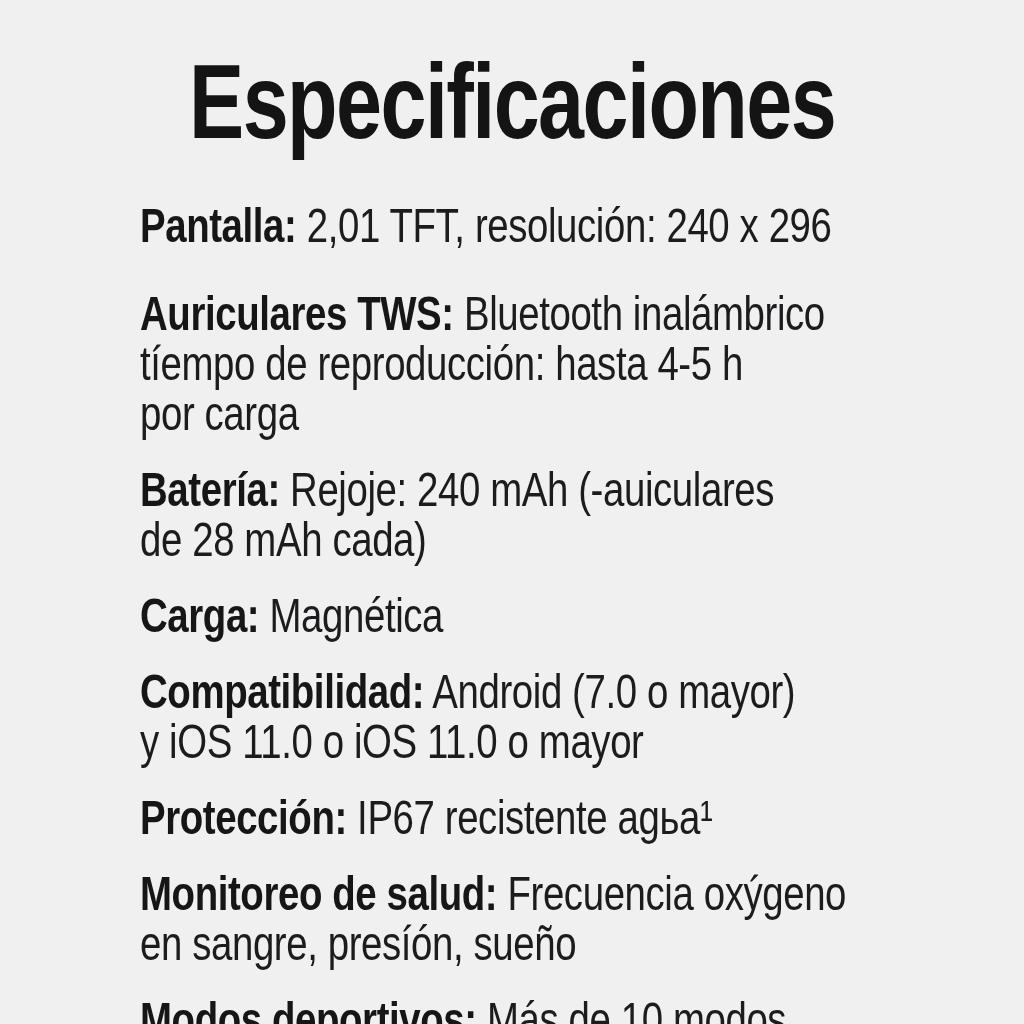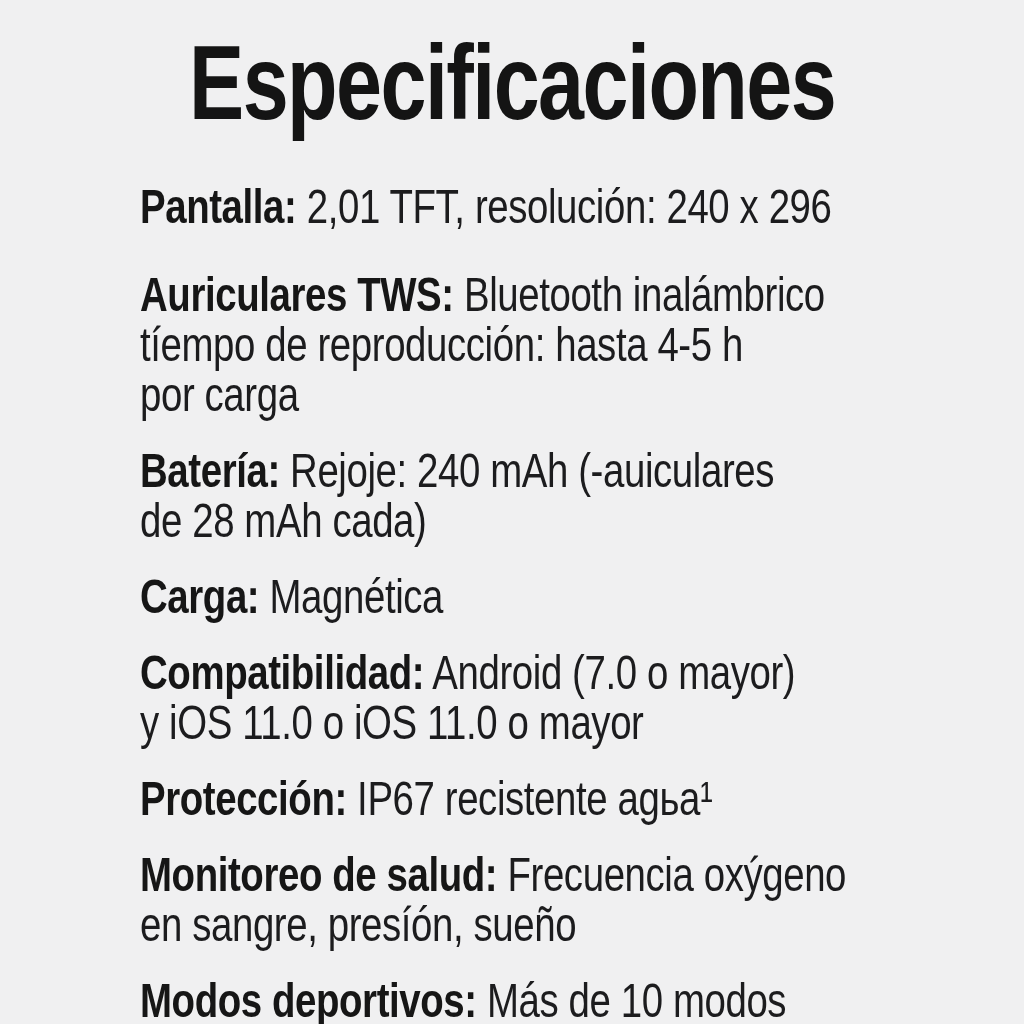--- a/index.html
+++ b/index.html
@@ -15,21 +15,21 @@
     color: #1a1a1a;
     -webkit-font-smoothing: antialiased;
   }
   .page {
     width: 1024px;
     height: 1024px;
     overflow: hidden;
     position: relative;
   }
   .title-wrap {
-    margin-top: 25px;
+    margin-top: 44px;
     text-align: center;
     line-height: 114px;
     height: 114px;
   }
   .title {
     display: inline-block;
     font-size: 106px;
     font-weight: bold;
     color: #141414;
     letter-spacing: -2px;

